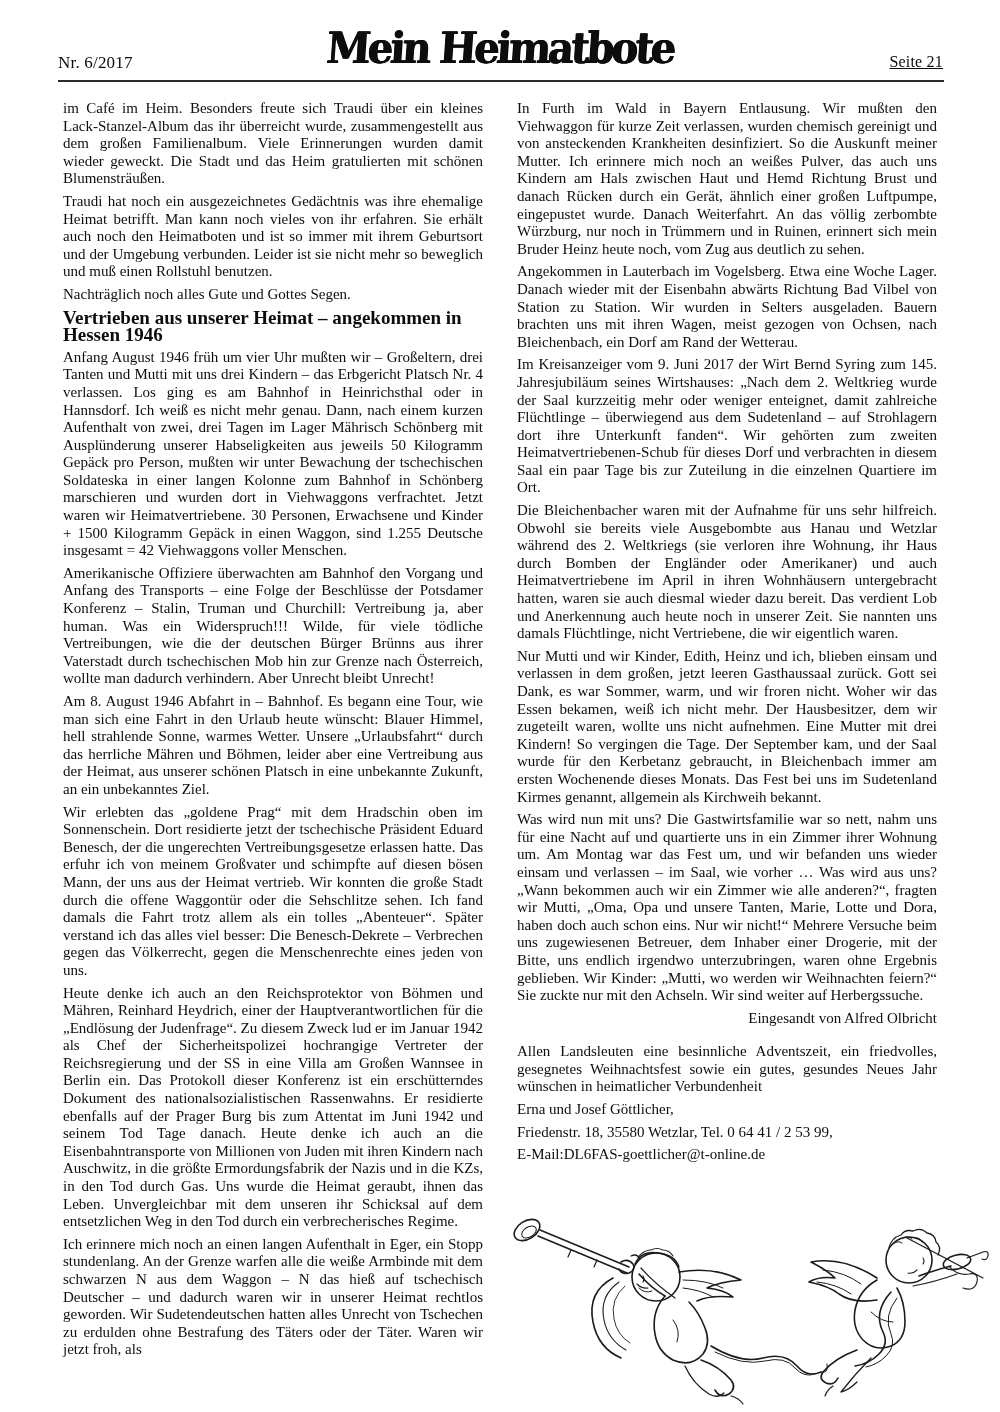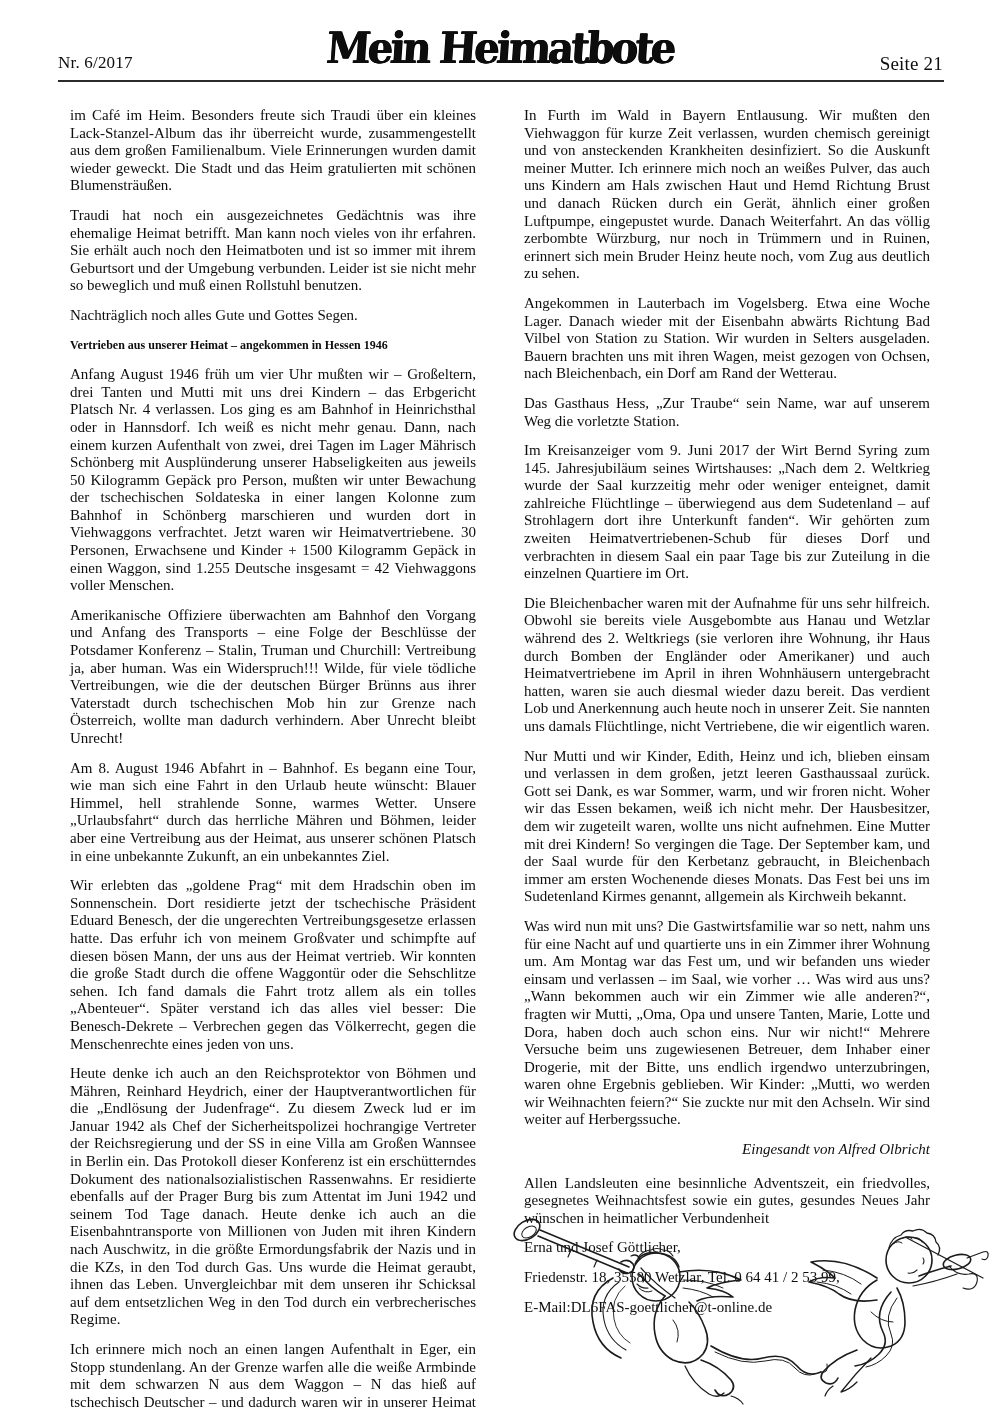--- a/index.html
+++ b/index.html
@@ -13,21 +13,21 @@
     color: #0d0d0d;
     font-family: "Liberation Serif", serif;
   }
   
   .issue-no {
     position: absolute; left: 58px; top: 53px;
     font-size: 17px; letter-spacing: .2px;
   }
   .page-no {
     position: absolute; right: 57px; top: 53px;
-    font-size: 19px; letter-spacing: .2px;
+    font-size: 16px; letter-spacing: .2px; text-decoration: underline;
   }
   .masthead {
     position: absolute; left: 50%; top: 24px;
     transform: translateX(-50%) skewX(-4deg) scaleY(1.08);
     font-family: "DejaVu Serif", serif;
     font-weight: 900; font-size: 40px;
     letter-spacing: -3px; white-space: nowrap;
     text-shadow: 0.6px 0 0 #000, -0.4px 0 0 #000;
   }
   .header-rule {
@@ -37,27 +37,27 @@
   
   .col {
     position: absolute; top: 95px;
     width: 430px;
     font-size: 15px; line-height: 17.6px;
     text-align: justify;
     text-justify: inter-word;
   }
   .col-left  { left: 58px; }
   .col-right { left: 512px; }
-  .col p { margin: 12px; }
+  .col p { margin: 5px; }
   .article-heading {
-    font-weight: bold; font-size: 12px;
+    font-weight: bold; font-size: 19px;
     margin: 15px 0 0 0; line-height: 17.6px;
     text-align: left;
   }
-  .byline { text-align: right; font-style: italic; }
+  .byline { text-align: right; }
   .closing { margin-top: 16px !important; }
   .sig { }
   
   .cherubs {
     position: absolute; left: 505px; top: 1200px;
     width: 485px; height: 208px;
   }
 </style>
 </head>
 <body>
@@ -78,21 +78,20 @@
     <p>Amerikanische Offiziere überwachten am Bahnhof den Vorgang und Anfang des Transports – eine Folge der Beschlüsse der Potsdamer Konferenz – Stalin, Truman und Churchill: Vertreibung ja, aber human. Was ein Widerspruch!!! Wilde, für viele tödliche Vertreibungen, wie die der deutschen Bürger Brünns aus ihrer Vaterstadt durch tschechischen Mob hin zur Grenze nach Österreich, wollte man dadurch verhindern. Aber Unrecht bleibt Unrecht!</p>
     <p>Am 8. August 1946 Abfahrt in – Bahnhof. Es begann eine Tour, wie man sich eine Fahrt in den Urlaub heute wünscht: Blauer Himmel, hell strahlende Sonne, warmes Wetter. Unsere „Urlaubsfahrt“ durch das herrliche Mähren und Böhmen, leider aber eine Vertreibung aus der Heimat, aus unserer schönen Platsch in eine unbekannte Zukunft, an ein unbekanntes Ziel.</p>
     <p>Wir erlebten das „goldene Prag“ mit dem Hradschin oben im Sonnenschein. Dort residierte jetzt der tschechische Präsident Eduard Benesch, der die ungerechten Vertreibungsgesetze erlassen hatte. Das erfuhr ich von meinem Großvater und schimpfte auf diesen bösen Mann, der uns aus der Heimat vertrieb. Wir konnten die große Stadt durch die offene Waggontür oder die Sehschlitze sehen. Ich fand damals die Fahrt trotz allem als ein tolles „Abenteuer“. Später verstand ich das alles viel besser: Die Benesch-Dekrete – Verbrechen gegen das Völkerrecht, gegen die Menschenrechte eines jeden von uns.</p>
     <p>Heute denke ich auch an den Reichsprotektor von Böhmen und Mähren, Reinhard Heydrich, einer der Hauptverantwortlichen für die „Endlösung der Judenfrage“. Zu diesem Zweck lud er im Januar 1942 als Chef der Sicherheitspolizei hochrangige Vertreter der Reichsregierung und der SS in eine Villa am Großen Wannsee in Berlin ein. Das Protokoll dieser Konferenz ist ein erschütterndes Dokument des nationalsozialistischen Rassenwahns. Er residierte ebenfalls auf der Prager Burg bis zum Attentat im Juni 1942 und seinem Tod Tage danach. Heute denke ich auch an die Eisenbahntransporte von Millionen von Juden mit ihren Kindern nach Auschwitz, in die größte Ermordungsfabrik der Nazis und in die KZs, in den Tod durch Gas. Uns wurde die Heimat geraubt, ihnen das Leben. Unvergleichbar mit dem unseren ihr Schicksal auf dem entsetzlichen Weg in den Tod durch ein verbrecherisches Regime.</p>
     <p>Ich erinnere mich noch an einen langen Aufenthalt in Eger, ein Stopp stundenlang. An der Grenze warfen alle die weiße Armbinde mit dem schwarzen N aus dem Waggon – N das hieß auf tschechisch Deutscher – und dadurch waren wir in unserer Heimat rechtlos geworden. Wir Sudetendeutschen hatten alles Unrecht von Tschechen zu erdulden ohne Bestrafung des Täters oder der Täter. Waren wir jetzt froh, als</p>
   </div>
 
   <div class="col col-right">
     <p>In Furth im Wald in Bayern Entlausung. Wir mußten den Viehwaggon für kurze Zeit verlassen, wurden chemisch gereinigt und von ansteckenden Krankheiten desinfiziert. So die Auskunft meiner Mutter. Ich erinnere mich noch an weißes Pulver, das auch uns Kindern am Hals zwischen Haut und Hemd Richtung Brust und danach Rücken durch ein Gerät, ähnlich einer großen Luftpumpe, eingepustet wurde. Danach Weiterfahrt. An das völlig zerbombte Würzburg, nur noch in Trümmern und in Ruinen, erinnert sich mein Bruder Heinz heute noch, vom Zug aus deutlich zu sehen.</p>
     <p>Angekommen in Lauterbach im Vogelsberg. Etwa eine Woche Lager. Danach wieder mit der Eisenbahn abwärts Richtung Bad Vilbel von Station zu Station. Wir wurden in Selters ausgeladen. Bauern brachten uns mit ihren Wagen, meist gezogen von Ochsen, nach Bleichenbach, ein Dorf am Rand der Wetterau.</p>
-    <p>Das Gasthaus Hess, „Zur Traube“ sein Name, war auf unserem Weg die vorletzte Station.</p>
     <p>Im Kreisanzeiger vom 9. Juni 2017 der Wirt Bernd Syring zum 145. Jahresjubiläum seines Wirtshauses: „Nach dem 2. Weltkrieg wurde der Saal kurzzeitig mehr oder weniger enteignet, damit zahlreiche Flüchtlinge – überwiegend aus dem Sudetenland – auf Strohlagern dort ihre Unterkunft fanden“. Wir gehörten zum zweiten Heimatvertriebenen-Schub für dieses Dorf und verbrachten in diesem Saal ein paar Tage bis zur Zuteilung in die einzelnen Quartiere im Ort.</p>
     <p>Die Bleichenbacher waren mit der Aufnahme für uns sehr hilfreich. Obwohl sie bereits viele Ausgebombte aus Hanau und Wetzlar während des 2. Weltkriegs (sie verloren ihre Wohnung, ihr Haus durch Bomben der Engländer oder Amerikaner) und auch Heimatvertriebene im April in ihren Wohnhäusern untergebracht hatten, waren sie auch diesmal wieder dazu bereit. Das verdient Lob und Anerkennung auch heute noch in unserer Zeit. Sie nannten uns damals Flüchtlinge, nicht Vertriebene, die wir eigentlich waren.</p>
     <p>Nur Mutti und wir Kinder, Edith, Heinz und ich, blieben einsam und verlassen in dem großen, jetzt leeren Gasthaussaal zurück. Gott sei Dank, es war Sommer, warm, und wir froren nicht. Woher wir das Essen bekamen, weiß ich nicht mehr. Der Hausbesitzer, dem wir zugeteilt waren, wollte uns nicht aufnehmen. Eine Mutter mit drei Kindern! So vergingen die Tage. Der September kam, und der Saal wurde für den Kerbetanz gebraucht, in Bleichenbach immer am ersten Wochenende dieses Monats. Das Fest bei uns im Sudetenland Kirmes genannt, allgemein als Kirchweih bekannt.</p>
     <p>Was wird nun mit uns? Die Gastwirtsfamilie war so nett, nahm uns für eine Nacht auf und quartierte uns in ein Zimmer ihrer Wohnung um. Am Montag war das Fest um, und wir befanden uns wieder einsam und verlassen – im Saal, wie vorher … Was wird aus uns? „Wann bekommen auch wir ein Zimmer wie alle anderen?“, fragten wir Mutti, „Oma, Opa und unsere Tanten, Marie, Lotte und Dora, haben doch auch schon eins. Nur wir nicht!“ Mehrere Versuche beim uns zugewiesenen Betreuer, dem Inhaber einer Drogerie, mit der Bitte, uns endlich irgendwo unterzubringen, waren ohne Ergebnis geblieben. Wir Kinder: „Mutti, wo werden wir Weihnachten feiern?“ Sie zuckte nur mit den Achseln. Wir sind weiter auf Herbergssuche.</p>
     <p class="byline">Eingesandt von Alfred Olbricht</p>
     <p class="closing">Allen Landsleuten eine besinnliche Adventszeit, ein friedvolles, gesegnetes Weihnachtsfest sowie ein gutes, gesundes Neues Jahr wünschen in heimatlicher Verbundenheit</p>
     <p class="sig">Erna und Josef Göttlicher,</p>
     <p class="sig">Friedenstr. 18, 35580 Wetzlar, Tel. 0 64 41 / 2 53 99,</p>
     <p class="sig">E-Mail:DL6FAS-goettlicher@t-online.de</p>
   </div>

